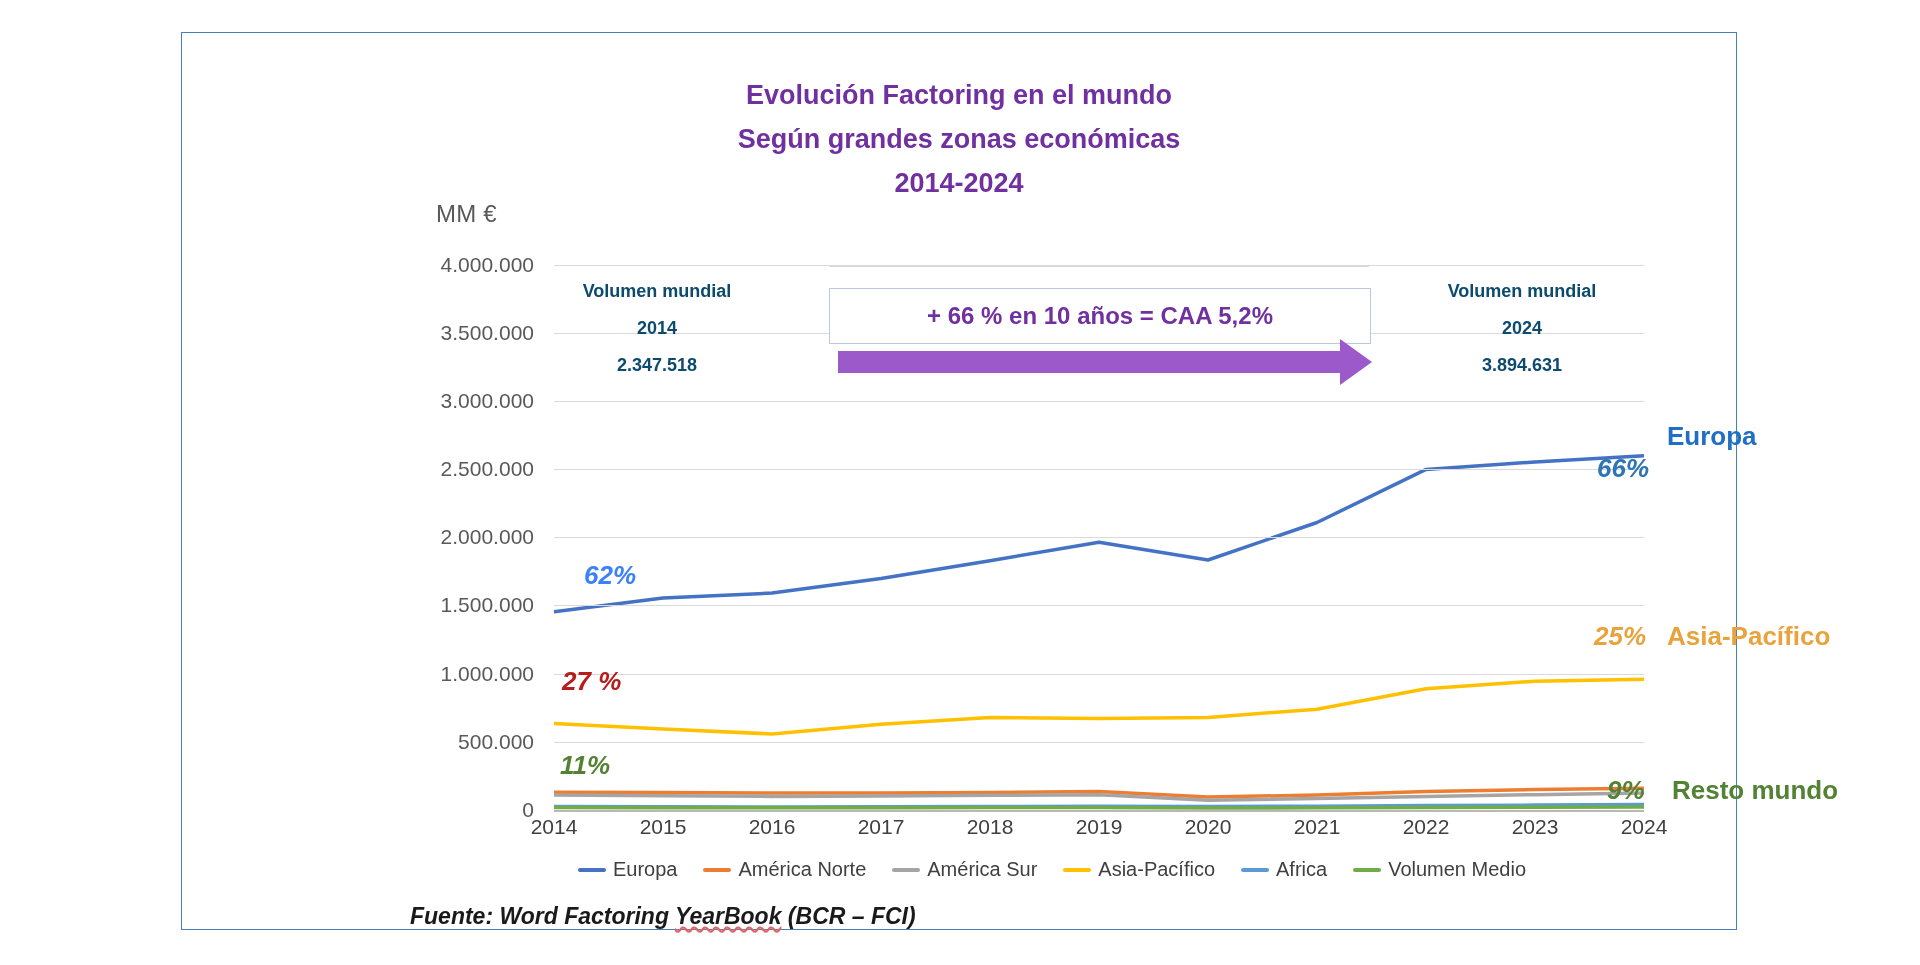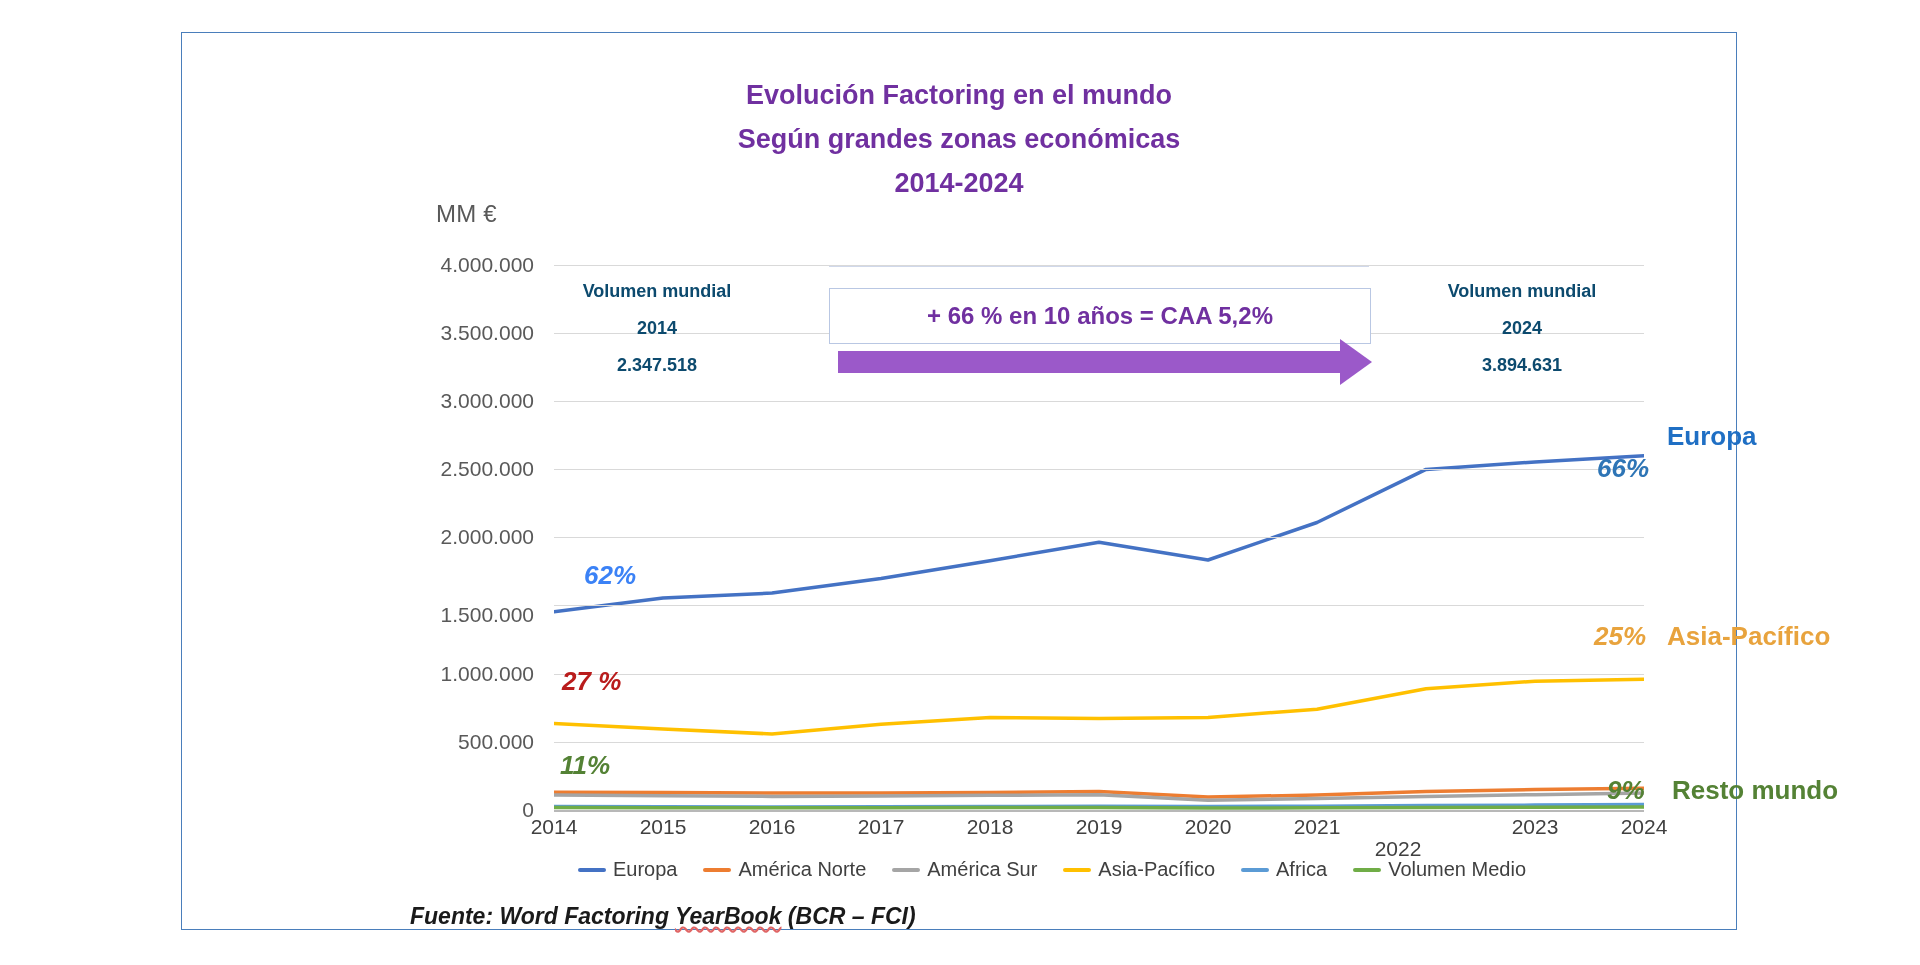--- a/index.html
+++ b/index.html
@@ -227,21 +227,21 @@
     </div>
 
     <div class="mm-label">MM €</div>
 
     <div class="ylabels">
       <div class="ylabel" style="top:0px;">4.000.000</div>
       <div class="ylabel" style="top:68px;">3.500.000</div>
       <div class="ylabel" style="top:136px;">3.000.000</div>
       <div class="ylabel" style="top:204px;">2.500.000</div>
       <div class="ylabel" style="top:272px;">2.000.000</div>
-      <div class="ylabel" style="top:350px;">1.500.000</div>
+      <div class="ylabel" style="top:340px;">1.500.000</div>
       <div class="ylabel" style="top:409px;">1.000.000</div>
       <div class="ylabel" style="top:477px;">500.000</div>
       <div class="ylabel" style="top:545px;">0</div>
     </div>
 
     <div id="plot">
       <div class="gridline" style="top:0px;"></div>
       <div class="gridline" style="top:68px;"></div>
       <div class="gridline" style="top:136px;"></div>
       <div class="gridline" style="top:204px;"></div>
@@ -263,21 +263,21 @@
 
     <div class="xlabels">
         <div class="xlabel" style="left: 0px;">2014</div>
         <div class="xlabel" style="left: 109px;">2015</div>
         <div class="xlabel" style="left: 218px;">2016</div>
         <div class="xlabel" style="left: 327px;">2017</div>
         <div class="xlabel" style="left: 436px;">2018</div>
         <div class="xlabel" style="left: 545px;">2019</div>
         <div class="xlabel" style="left: 654px;">2020</div>
         <div class="xlabel" style="left: 763px;">2021</div>
-        <div class="xlabel" style="left: 844px; margin-top: 22px;">2022</div>
+        <div class="xlabel" style="left: 872px;">2022</div>
         <div class="xlabel" style="left: 981px;">2023</div>
         <div class="xlabel" style="left: 1090px;">2024</div>
       </div>
 
     <div class="vol-block" id="vol-left">
       <div>Volumen mundial</div>
       <div>2014</div>
       <div>2.347.518</div>
     </div>
     <div class="vol-block" id="vol-right">

